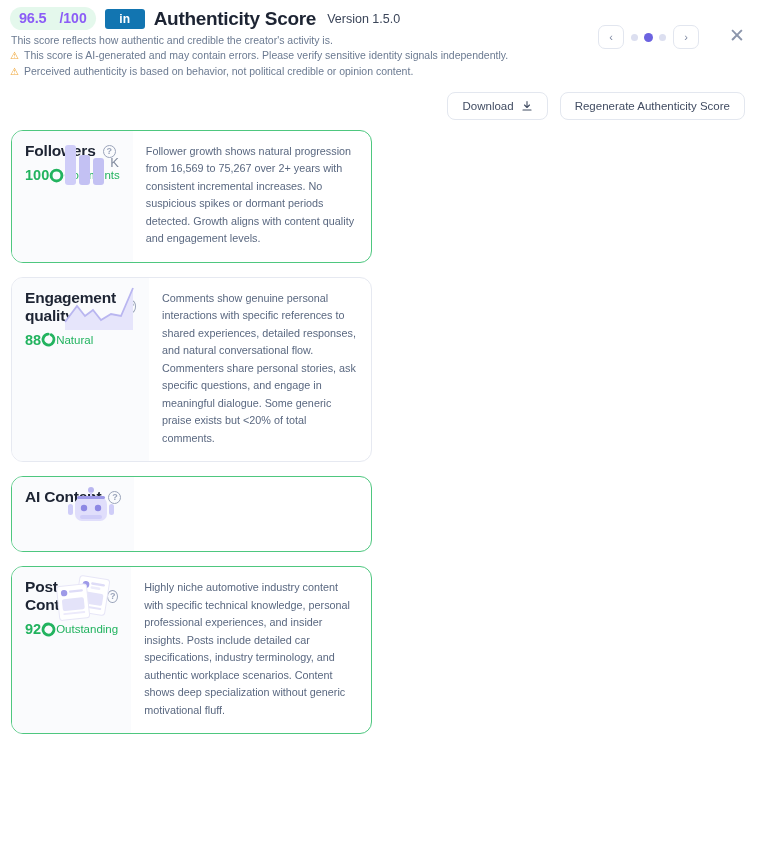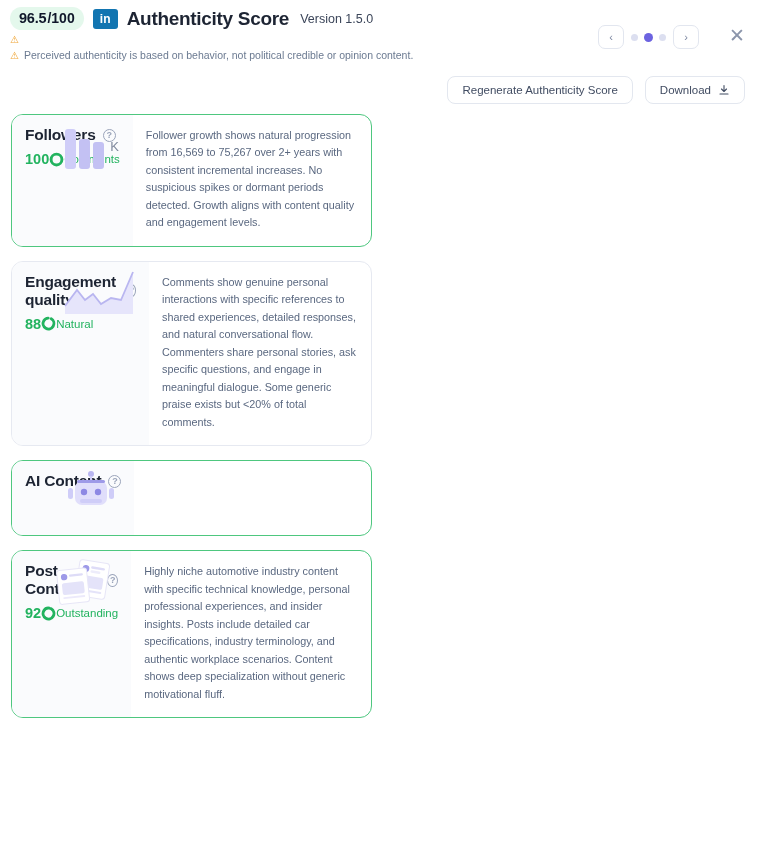--- a/index.html
+++ b/index.html
@@ -9,28 +9,28 @@
     background: #ffffff;
     color: #2f3a4d;
     overflow: hidden;
   }
   .page { position: relative; width: 757px; height: 855px; background:#fff; }
 
   
   .header { position: relative; padding: 7px 12px 6px 10px; background:#fff; }
   .title-row { display: flex; align-items: center; gap: 9px; }
   .score-pill {
-    background: #e4f8ec; color:#0f172a; border-radius: 14px;
-    padding: 3px 9px 4px; display:flex; align-items:flex-start; gap:1px;
+    background: #e4f8ec; color:#8b5cf6; border-radius: 14px;
+    padding: 3px 9px 4px; display:flex; align-items:flex-start; gap:13px;
     font-weight: 600;
   }
   .score-pill .big { font-size: 14.5px; letter-spacing:-0.2px; }
   .score-pill .small { font-size: 14px; font-weight:600; }
   .li-icon {
-    width: 25px; height: 20px; background:#1275b1; border-radius: 3px;
+    width: 40px; height: 20px; background:#1275b1; border-radius: 3px;
     display:flex; align-items:center; justify-content:center;
     color:#fff; font-weight:700; font-size:12px; line-height:1;
     font-family:"Liberation Sans", sans-serif;
   }
   .main-title { font-size: 19px; font-weight: 700; color:#1d2433; letter-spacing:-0.3px; }
   .version { font-size: 12.5px; color:#3b4559; font-weight:400; margin-left:2px; }
 
   .subtitle { font-size: 10.5px; color:#6b7a91; margin: 4px 0 0 1px; }
   .warn-line { font-size: 10.5px; color:#6b7a91; margin-top: 3px; display:flex; align-items:flex-start; gap:5px; }
   .warn-ico { color:#f0a83c; font-size: 10px; line-height: 13px; }
@@ -101,49 +101,51 @@
   <div class="header">
     <div class="title-row">
       <div class="score-pill">
         <span class="big">96.5</span>
           <span class="small">/100</span>
       </div>
       <div class="li-icon">in</div>
       <div class="main-title">Authenticity Score</div>
       <div class="version">Version 1.5.0</div>
     </div>
+    <div class="subtitle">This score reflects how authentic and credible the creator's activity is.</div>
     <div class="warn-line">
       <span class="warn-ico">⚠</span>
+      <span>This score is AI-generated and may contain errors. Please verify sensitive identity signals independently.</span>
     </div>
     <div class="warn-line">
       <span class="warn-ico">⚠</span>
       <span>Perceived authenticity is based on behavior, not political credible or opinion content.</span>
     </div>
 
     <div class="nav-cluster">
       <div class="nav-btn">‹</div>
       <div class="dots">
         <span class="dot"></span>
         <span class="dot active"></span>
         <span class="dot"></span>
       </div>
       <div class="nav-btn">›</div>
     </div>
     <div class="close-x">✕</div>
   </div>
 
   <div class="actions">
-    <button class="btn">Regenerate Authenticity Score</button>
     <button class="btn">
       <span>Download</span>
       <svg width="12" height="12" viewBox="0 0 24 24">
         <path d="M12 3v11M7 10l5 5 5-5" fill="none" stroke="#414c62" stroke-width="2.2" stroke-linecap="round" stroke-linejoin="round"></path>
         <path d="M4 20h16" stroke="#414c62" stroke-width="2.2" stroke-linecap="round"></path>
       </svg>
     </button>
+    <button class="btn">Regenerate Authenticity Score</button>
   </div>
 
   <div class="grid">
 
     <div class="card green">
       <div class="card-head">
         <div class="card-title">
           <span>Followers</span>
           <span class="help">?</span>
         </div>

